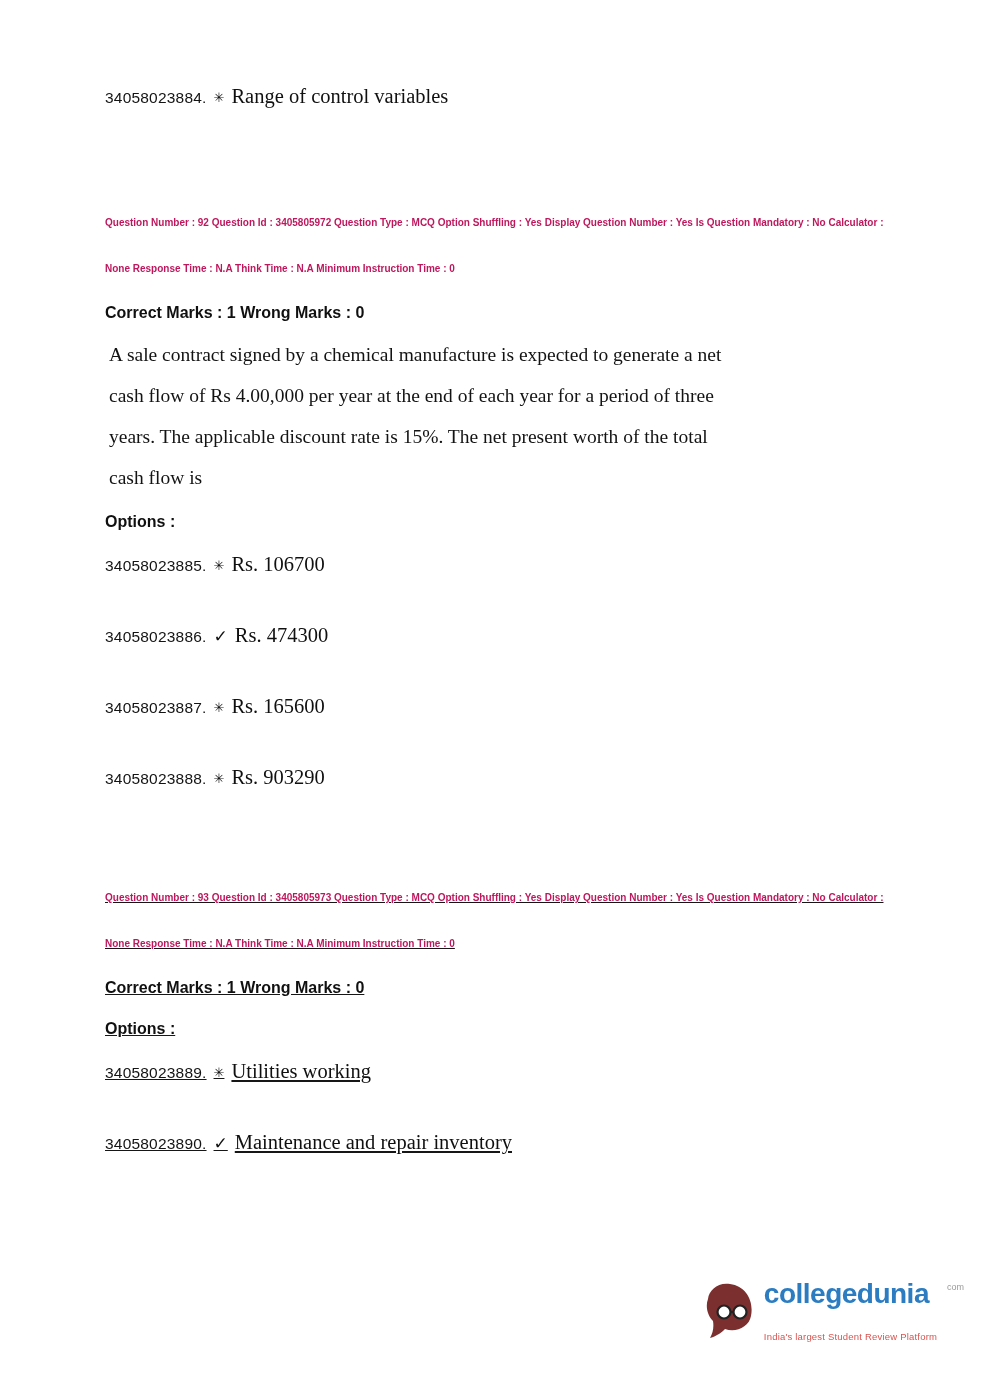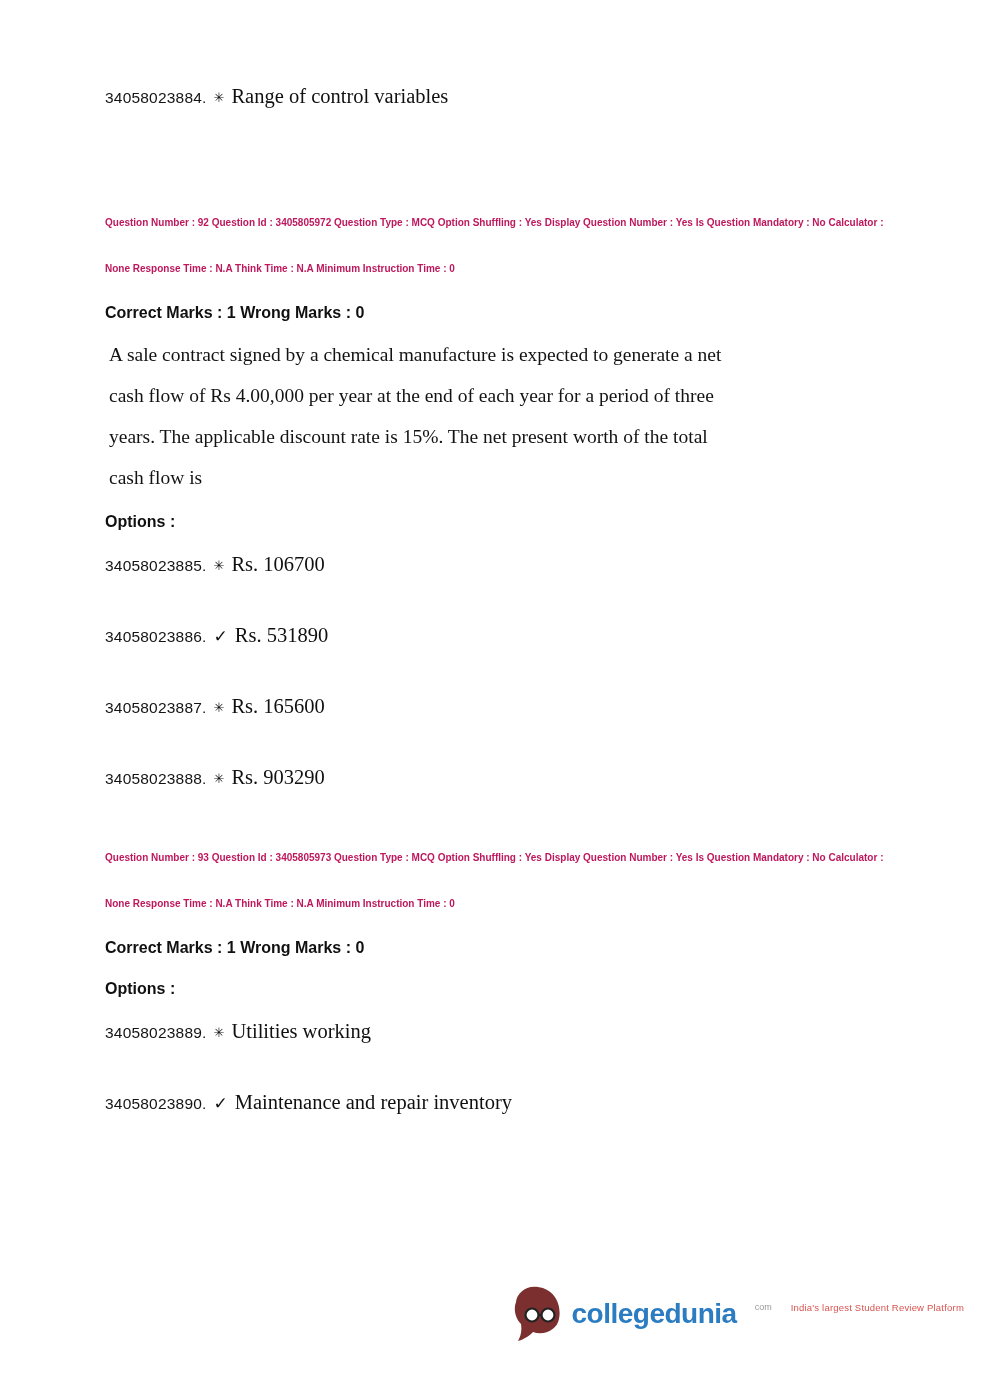--- a/index.html
+++ b/index.html
@@ -36,31 +36,31 @@
   .q-body {
     font-family:"Liberation Serif", serif;
     font-size:19.5px; line-height:41px; color:#131313;
     max-width:640px; margin-top:4px; padding-left:4px;
   }
   .q-body.wide { max-width:720px; }
   .options-label { font-weight:bold; font-size:16px; line-height:30px; margin-top:9px; color:#101010; }
 
   .leftover { margin-top:0; }
   .question-block.q92 { margin-top:92px; }
-  .question-block.q93 { margin-top:46px; }
+  .question-block.q93 { margin-top:86px;text-decoration:underline; }
   .options-list .option-row { margin-top:48px; }
   .options-list .option-row:first-child { margin-top:16px; }
 
   
   .logo {
     position:absolute; right:36px; bottom:36px;
     display:flex; align-items:center; gap:10px;
   }
   .mascot { display:block; line-height:0; }
-  .logo-text { display:flex; flex-direction:row;gap:19px; }
+  .logo-text { display:flex; flex-direction:column;gap:19px; }
   .brand-line { display:flex; align-items:flex-start; }
   .brand {
     font-size:28px; font-weight:bold; letter-spacing:-0.5px;
     color:#2b7cc1; line-height:30px;
   }
   .brand-suffix { font-size:9px; color:#9a9a9a; margin-left:18px; margin-top:3px; }
   .tagline { font-size:9.5px; color:#d9534f; margin-top:3px; letter-spacing:0.2px; }
 </style>
 </head>
 <body>
@@ -81,21 +81,21 @@
 
     <div class="options-list">
       <div class="option-row">
         <span class="opt-id">34058023885.</span>
         <span class="opt-marker">✳</span>
         <span class="opt-text">Rs. 106700</span>
       </div>
       <div class="option-row">
         <span class="opt-id">34058023886.</span>
         <span class="opt-marker correct">✓</span>
-        <span class="opt-text">Rs. 531890</span>
+        <span class="opt-text">Rs. 474300</span>
       </div>
       <div class="option-row">
         <span class="opt-id">34058023887.</span>
         <span class="opt-marker">✳</span>
         <span class="opt-text">Rs. 165600</span>
       </div>
       <div class="option-row">
         <span class="opt-id">34058023888.</span>
         <span class="opt-marker">✳</span>
         <span class="opt-text">Rs. 903290</span>

